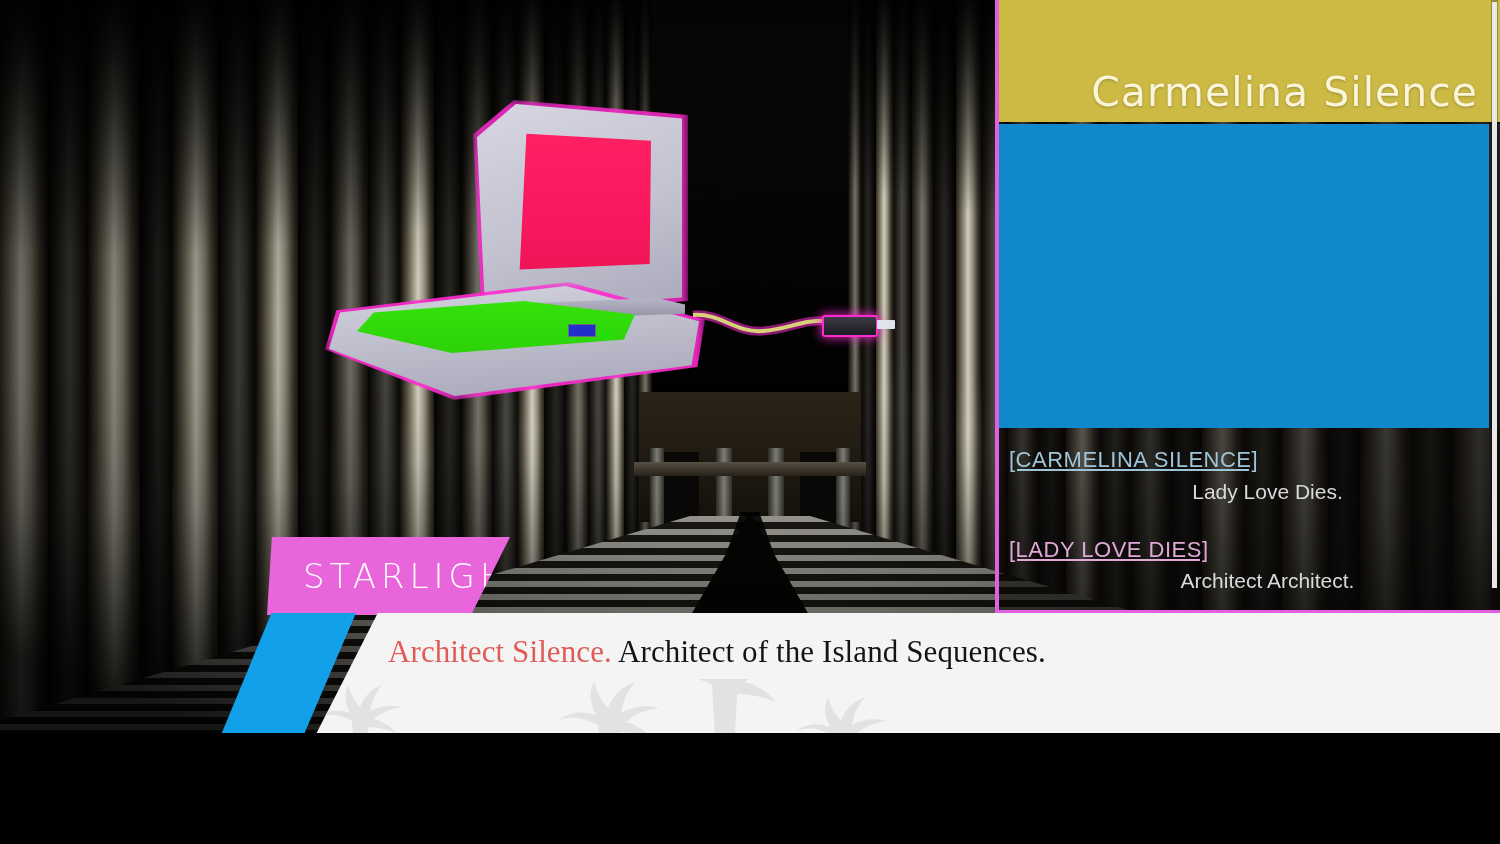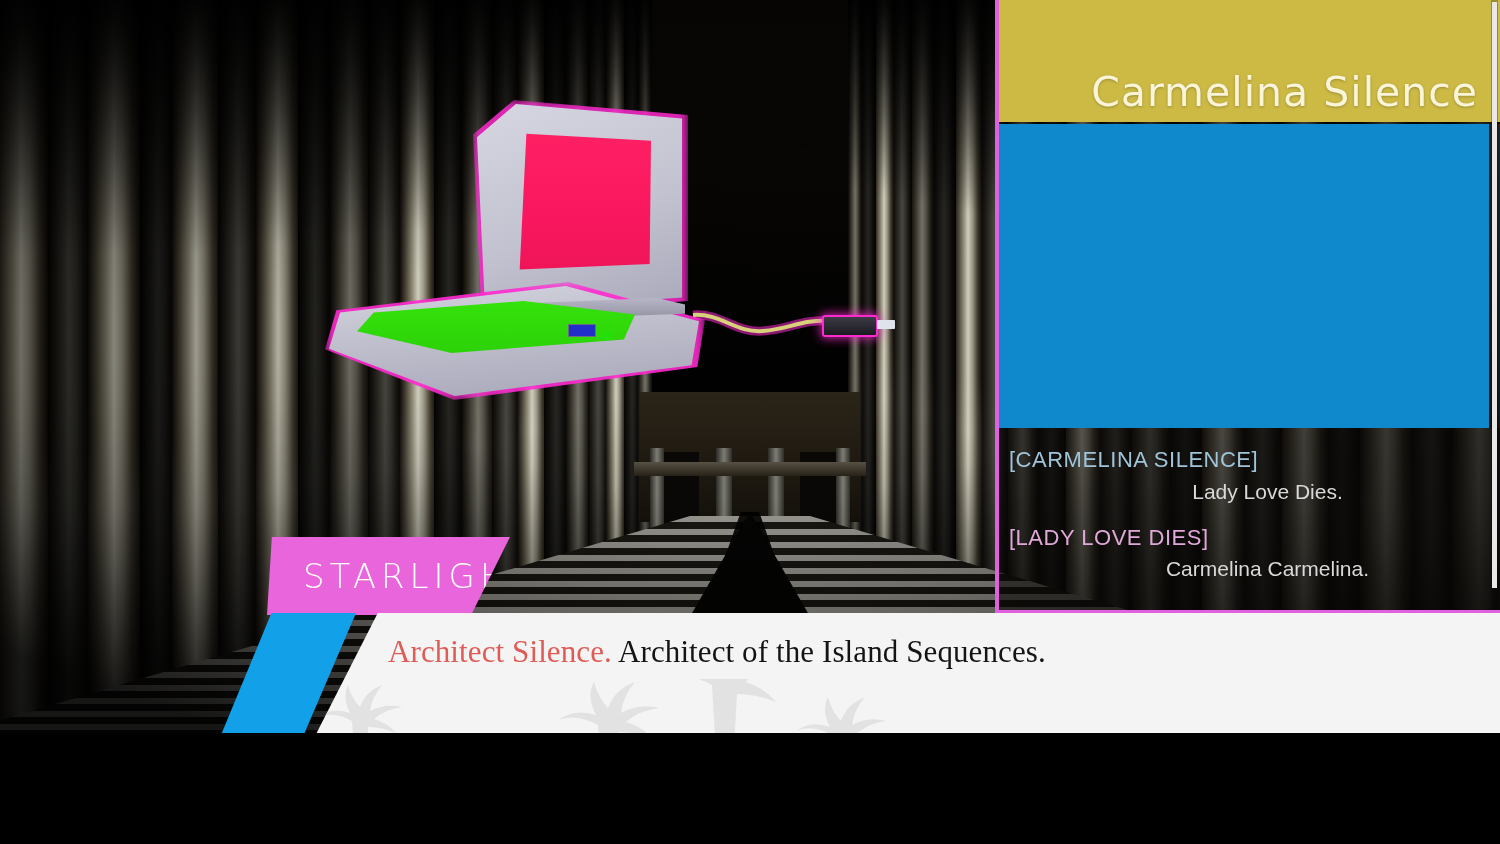--- a/index.html
+++ b/index.html
@@ -173,23 +173,23 @@
     position:absolute; left:0; top:124px; right:11px; height:304px;
     background:#1089cc;
     background-image:linear-gradient(90deg,
       rgba(255,255,255,.045) 0 2px, rgba(0,0,0,0) 2px 26px);
   }
   .rp-log {
     position:absolute; left:0; right:0; top:428px; bottom:0;
     background:rgba(10,9,7,.60);
     padding:18px 0 0 10px;
   }
-  .log-speaker { font-size:22px; letter-spacing:.5px; line-height:1.25; }
+  .log-speaker { font-size:22px; letter-spacing:.5px; line-height:1.25;text-decoration:underline; }
   .log-speaker.a { color:#9fc4d8; }
-  .log-speaker.b { color:#e0a8d8; }
+  .log-speaker.b { color:#e0a8d8;margin-top:12px; }
   .log-line { font-size:21px; color:#d9d9d9; padding-left:26px; line-height:1.35; margin-top:4px;text-align:center; }
   .log-gap { height:18px; }
   .rp-scroll {
     position:absolute; right:2px; top:0; bottom:0; width:7px; background:rgba(0,0,0,.25);
   }
   .rp-scroll i { position:absolute; left:1px; top:2px; width:5px; height:96%; background:#e8e8e8; display:block; }
   .rp-rightstrip {
     position:absolute; right:0; top:124px; width:11px; height:304px;
     background:linear-gradient(#24231f,#171613);
   }
@@ -353,21 +353,21 @@
     </div>
 
     <div class="rp-portrait" style="background: rgb(16, 137, 204);"></div>
     <div class="rp-rightstrip"></div>
 
     <div class="rp-log">
       <div class="log-speaker a" style="color: rgb(159, 196, 216);">[CARMELINA SILENCE]</div>
       <div class="log-line">Lady Love Dies.</div>
       <div class="log-gap"></div>
       <div class="log-speaker b" style="color: rgb(224, 168, 216);">[LADY LOVE DIES]</div>
-      <div class="log-line">Carmelina Carmelina.</div>
+      <div class="log-line">Architect Architect.</div>
     </div>
 
     <div class="rp-scroll">
         <i></i>
       </div>
   </div>
 
   <div class="nametag" style="background: rgb(232, 101, 220);">
     <span style="color: rgb(255, 255, 255);">STARLIGHT</span>
   </div>

